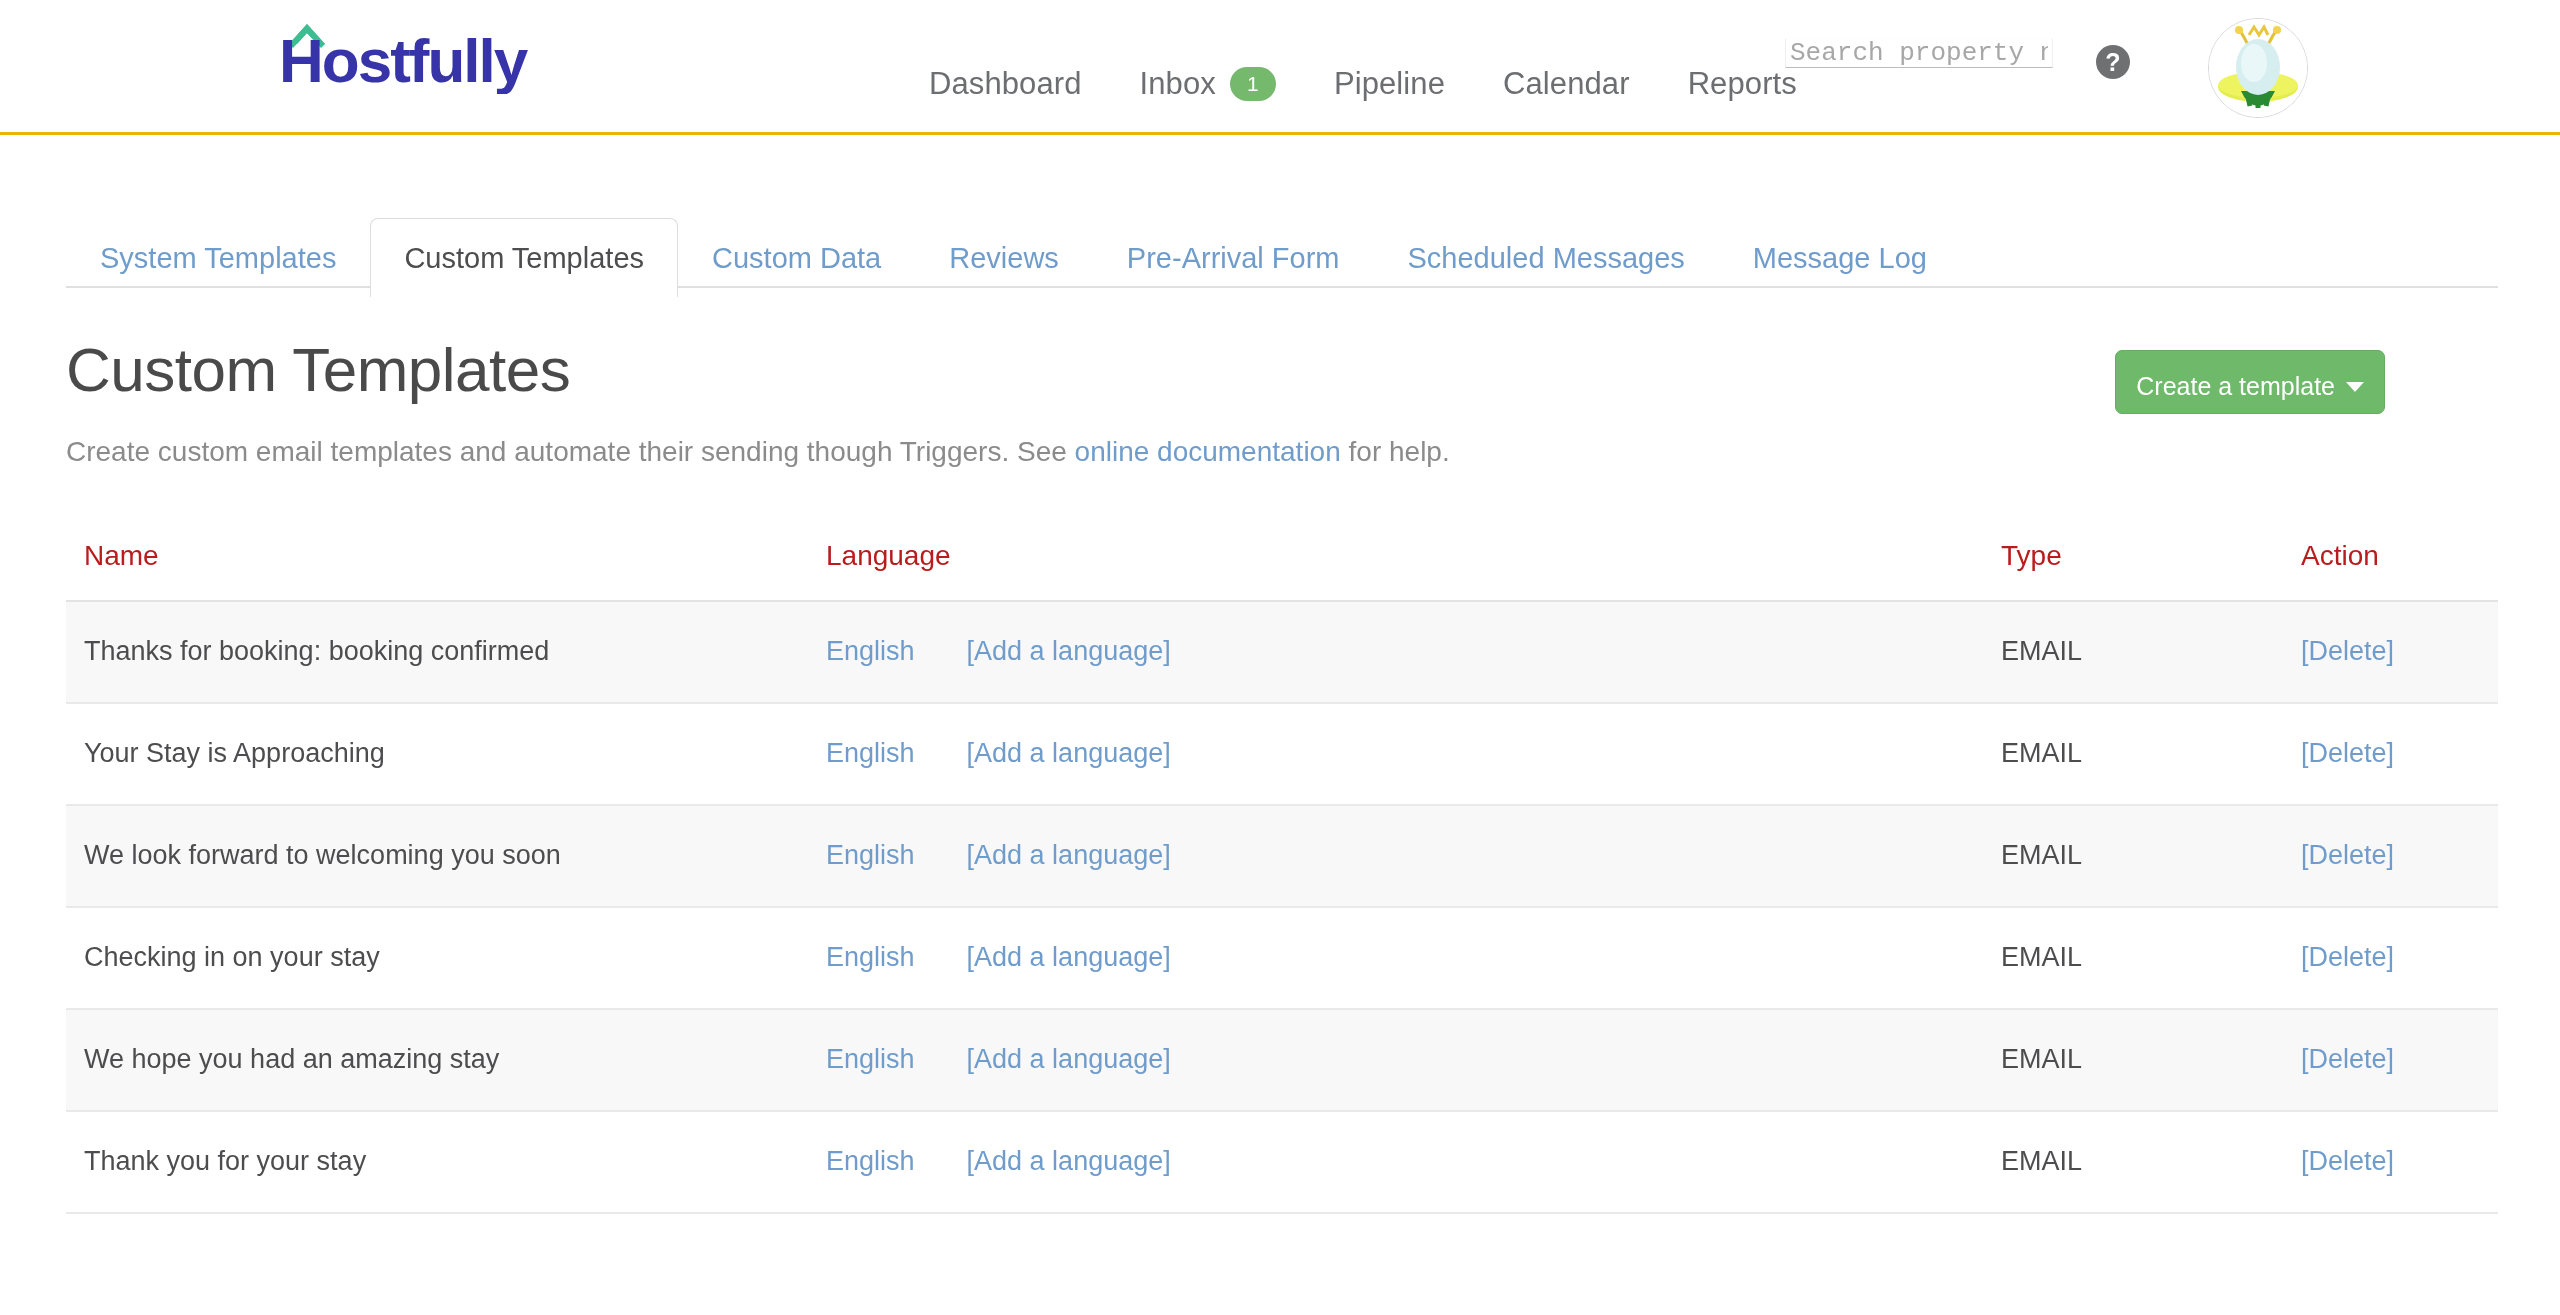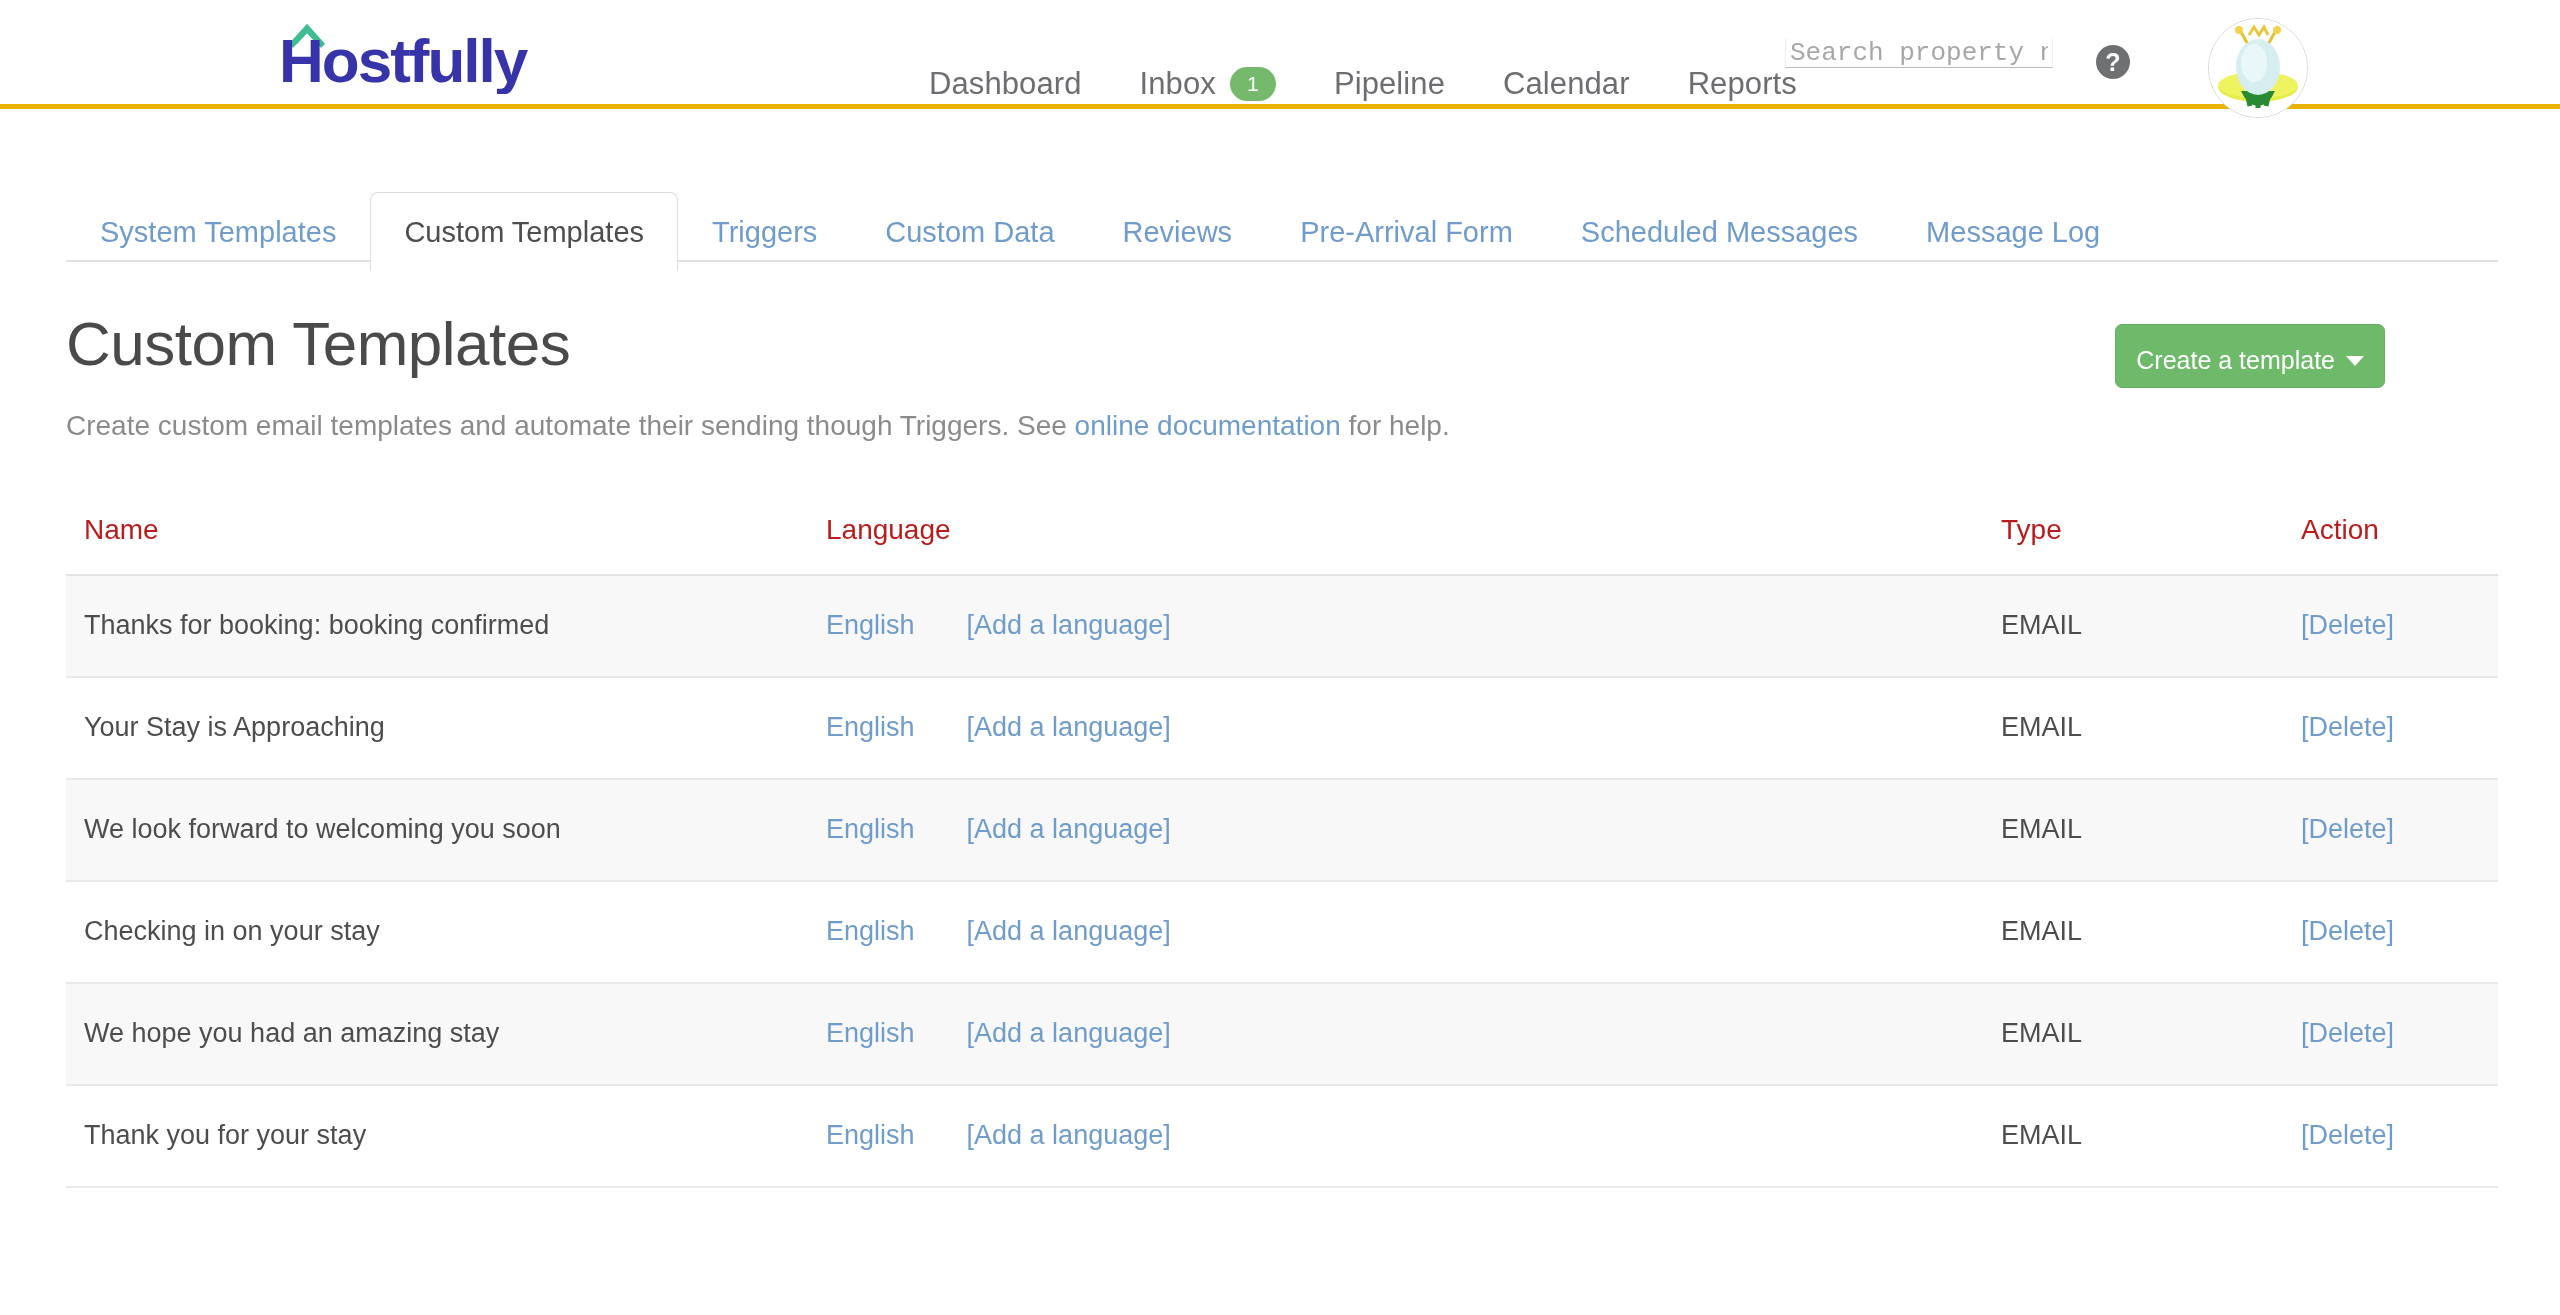--- a/index.html
+++ b/index.html
@@ -8,23 +8,23 @@
     width: 2560px;
     height: 1315px;
     background: #ffffff;
     font-family: "Liberation Sans", sans-serif;
     overflow: hidden;
   }
 
   
   .header {
     position: relative;
-    height: 109px;
+    height: 135px;
     background: #ffffff;
-    border-bottom: 5px solid #eab308;
+    border-bottom: 3px solid #eab308;
     display: flex;
     align-items: center;
   }
 
   .logo-wrap {
     position: absolute;
     left: 277px;
     top: 14px;
     width: 300px;
     height: 80px;
@@ -321,23 +321,20 @@
 
 <div class="tabs-wrap">
   <div class="tabs">
     <div class="tab">
       <span>System Templates</span>
     </div>
     <div class="tab active">
       <span>Custom Templates</span>
     </div>
     <div class="tab">
-      <span>Triggers</span>
-    </div>
-    <div class="tab">
       <span>Custom Data</span>
     </div>
     <div class="tab">
       <span>Reviews</span>
     </div>
     <div class="tab">
       <span>Pre-Arrival Form</span>
     </div>
     <div class="tab">
       <span>Scheduled Messages</span>

